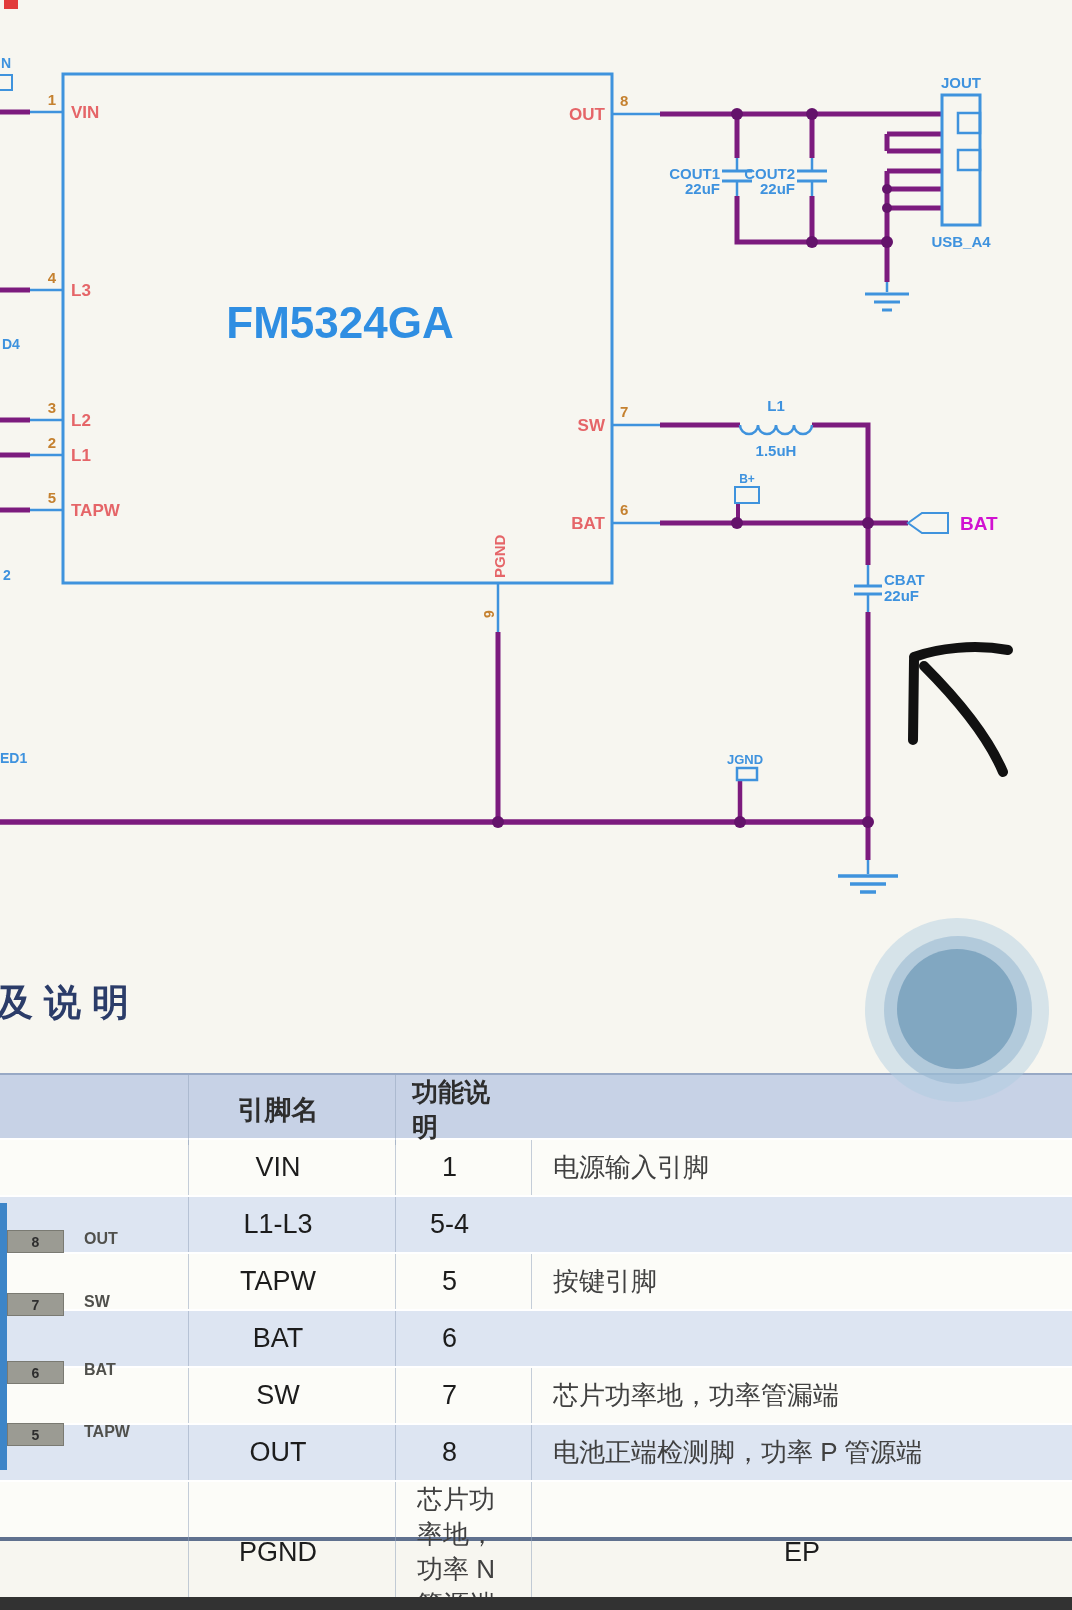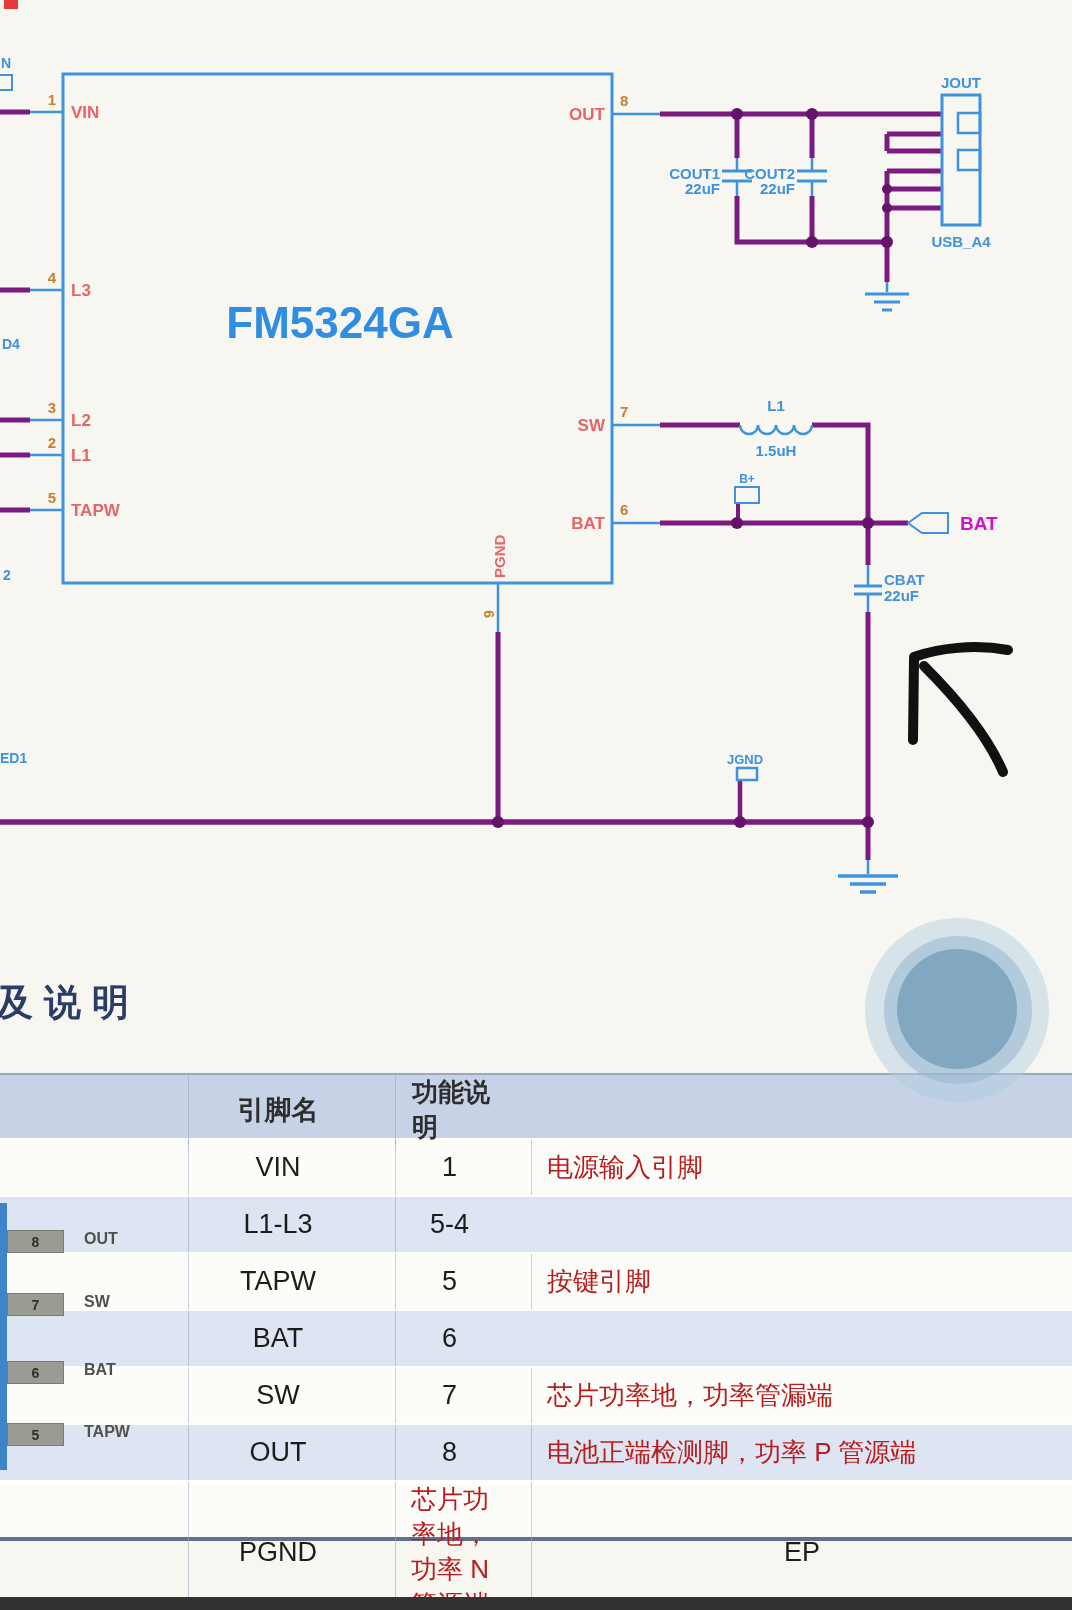--- a/index.html
+++ b/index.html
@@ -26,21 +26,21 @@
   
   #pin-table{left:0;top:1073px;width:1072px;z-index:1;
     border-top:2px solid #98a9c5;border-bottom:4px solid #60718f;}
   .trow{display:grid;grid-template-columns:160px 207px 136px auto;border-bottom:2px solid #ffffff;}
   .trow.header{height:63px;background:#c7d2e6;}
   .trow.r-light{height:55px;background:#fcfcf8;}
   .trow.r-blue{height:55px;background:#dde5f2;}
   .cell{display:flex;align-items:center;justify-content:center;
     font-size:27px;color:#1c1c1c;margin-left:28px;}
   .cell.c2,.cell.c3,.cell.c4{border-left:1px solid rgba(150,165,190,.55);}
-  .cell.c4{justify-content:flex-start;padding-left:15px;font-size:26px;color:#b91c1c;}
+  .cell.c4{justify-content:flex-start;padding-left:21px;font-size:26px;color:#404040;}
   .trow.header .cell{font-weight:600;color:#2d2d2d;}
 
   
   #pkg-bar{left:0;top:1203px;width:7px;height:267px;background:#3d85c8;z-index:2;}
   .pkg-pin{left:7px;width:55px;height:21px;background:#9b9b93;border:1px solid #7a7a72;
     display:flex;align-items:center;justify-content:center;
     font-size:14px;font-weight:bold;color:#2e2e2e;z-index:2;}
   .pkg-label{left:84px;width:70px;font-size:16px;font-weight:600;color:#50504c;z-index:2;}
 
   #bottom-band{left:0;top:1597px;width:1072px;height:13px;background:#323232;z-index:9;}

